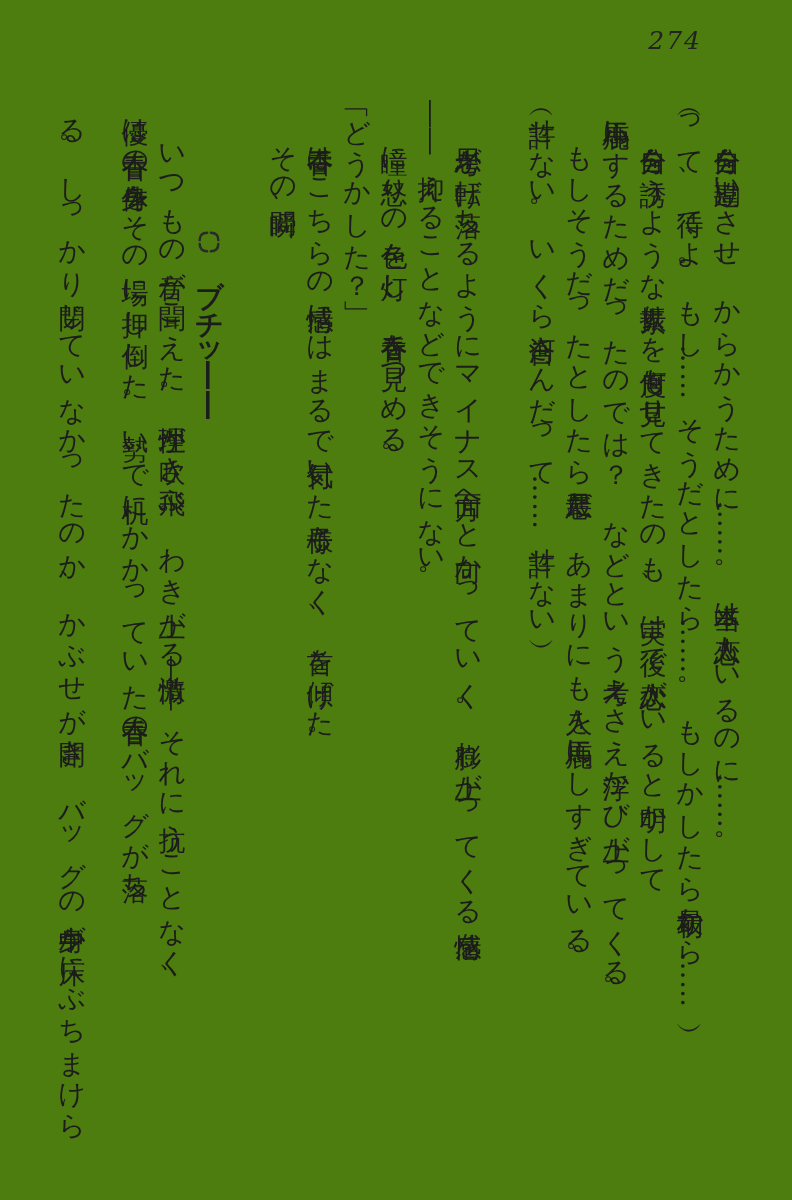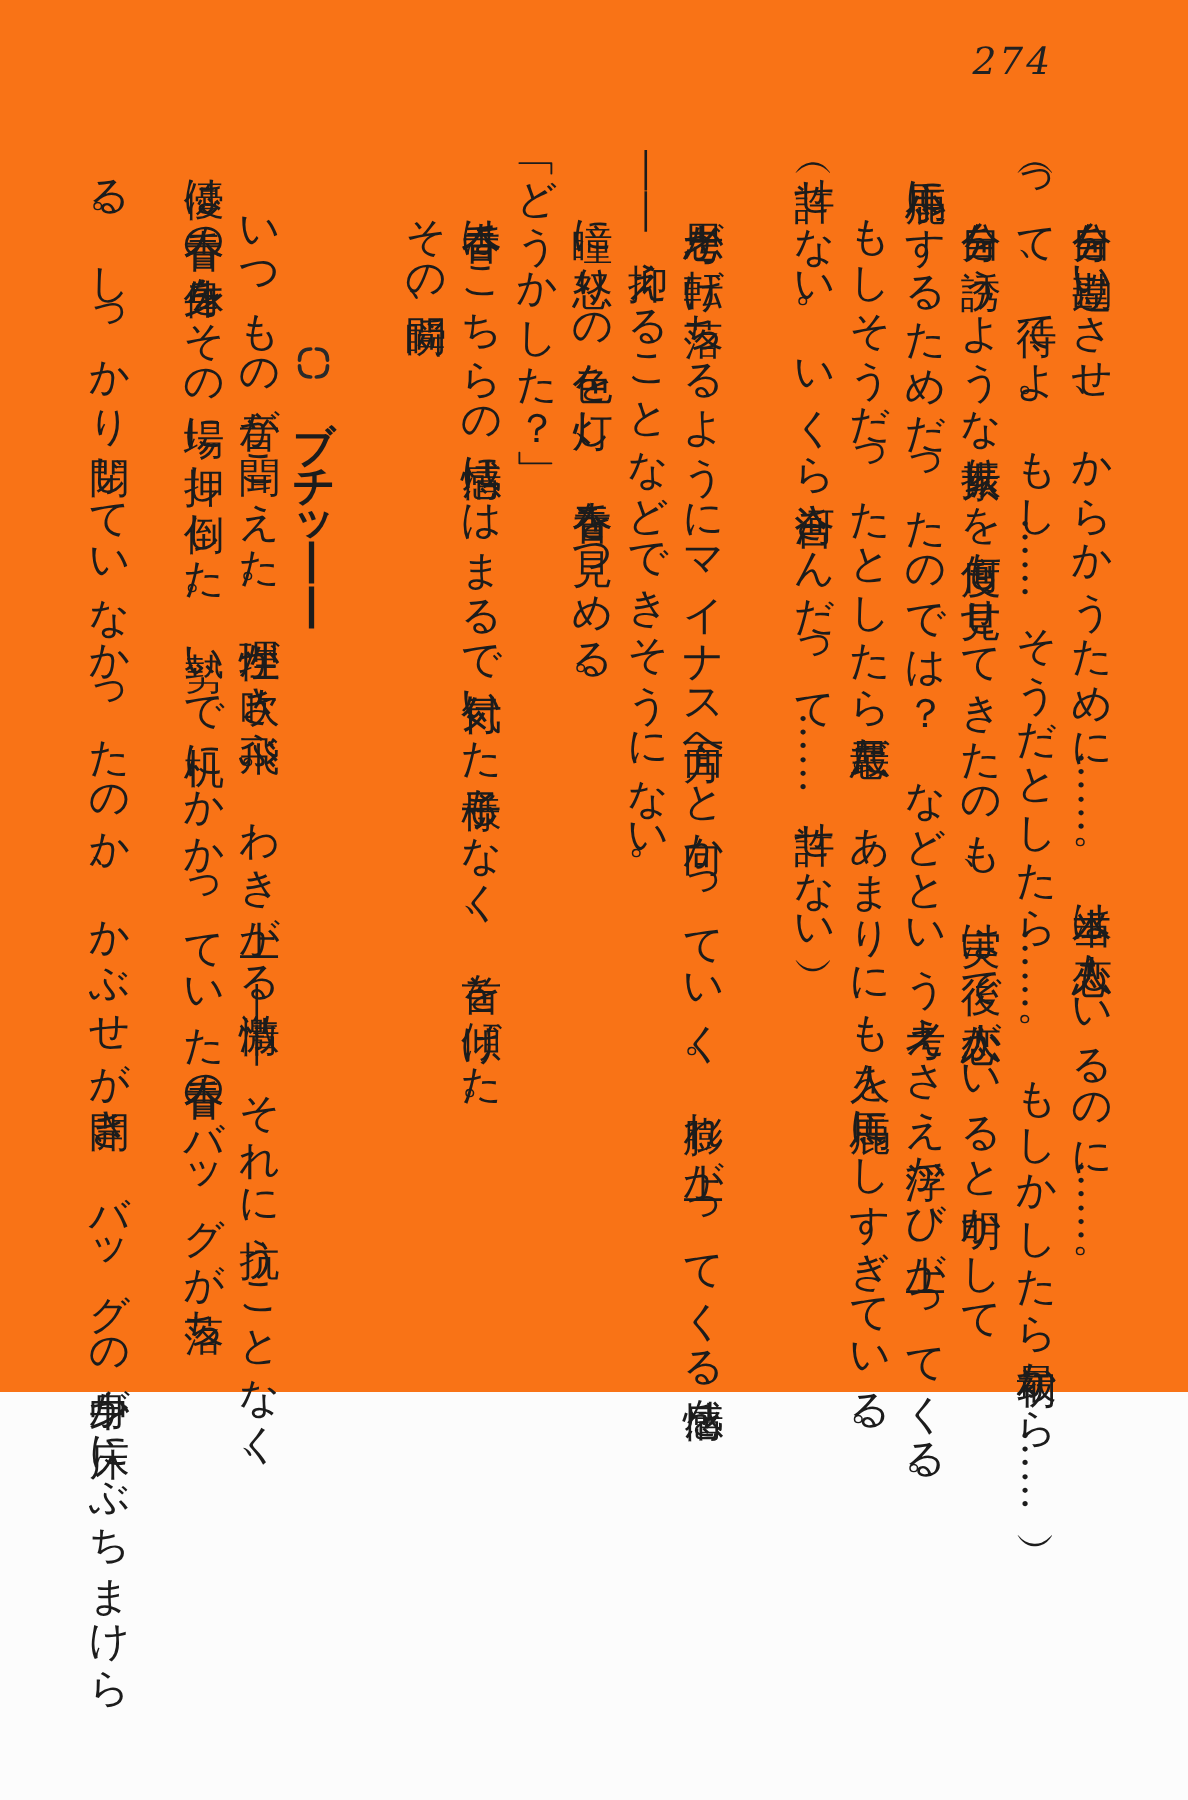--- a/index.html
+++ b/index.html
@@ -6,22 +6,22 @@
     margin: 0;
     padding: 0;
     width: 792px;
     height: 1200px;
     background: #fcfcfc;
     overflow: hidden;
   }
   .page {
     position: relative;
     width: 792px;
-    height: 928px;
-    background: #f97316;
+    height: 1200px;
+    background: #4d7c0f;
     color: #1c1c1c;
     font-family: "DejaVu Serif", "Liberation Serif", serif;
   }
   .page-number {
     position: absolute;
     top: 26px;
     right: 90px;
     font-size: 25px;
     font-style: italic;
     letter-spacing: 2px;

